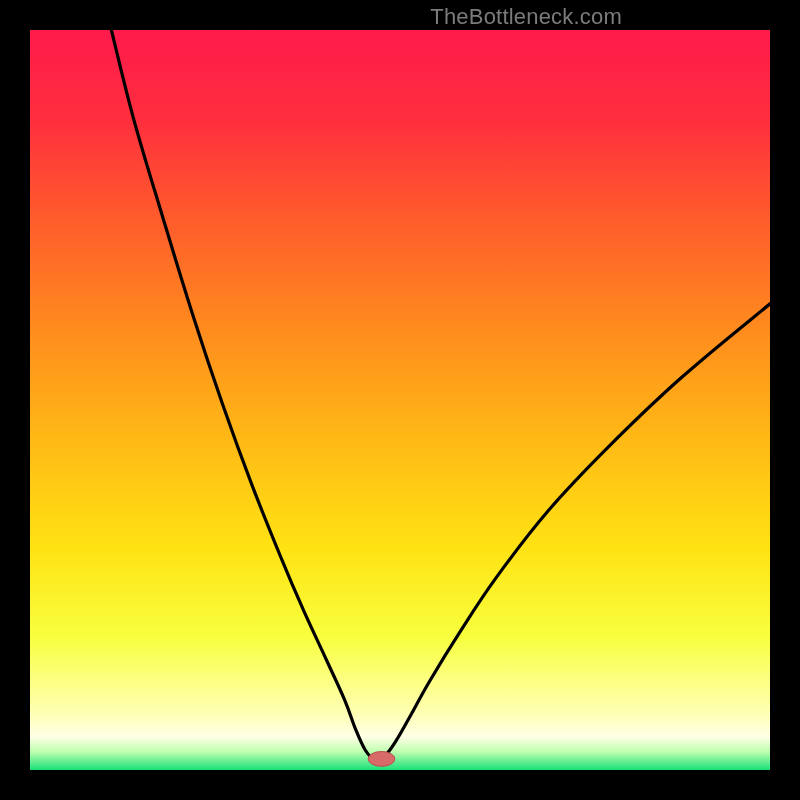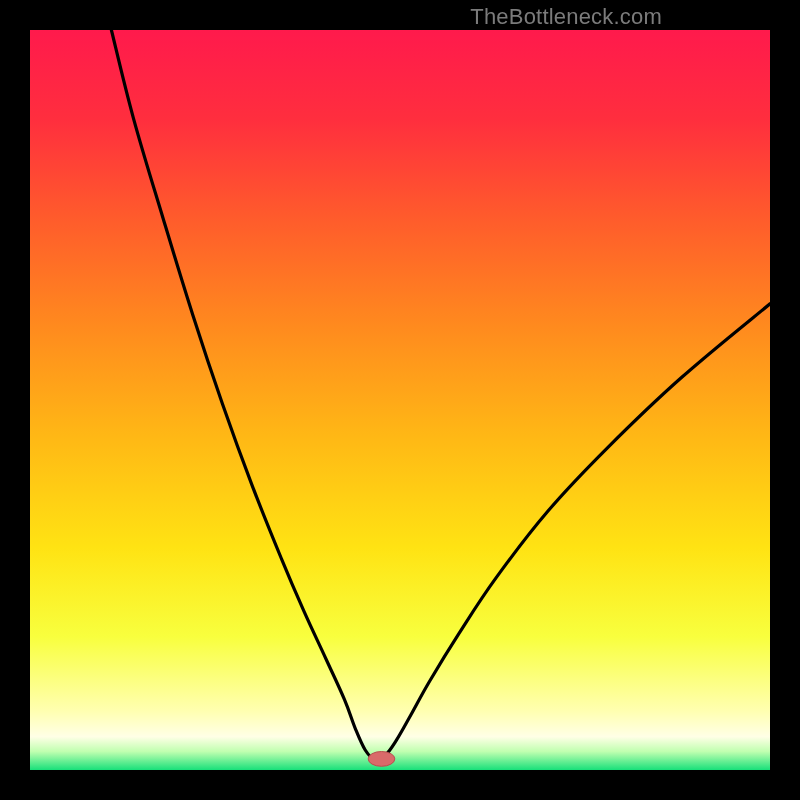--- a/index.html
+++ b/index.html
@@ -11,21 +11,20 @@
     overflow: hidden;
     font-family: Arial, Helvetica, sans-serif;
   }
   .frame {
     position: absolute;
     top: 0;
     left: 0;
     width: 652px;
     height: 800px;
     background: #000000;
-    padding-left: 40px;
   }
   .plot-area {
     position: absolute;
     left: 30px;
     top: 30px;
     width: 740px;
     height: 740px;
     overflow: hidden;
   }
   .watermark {

